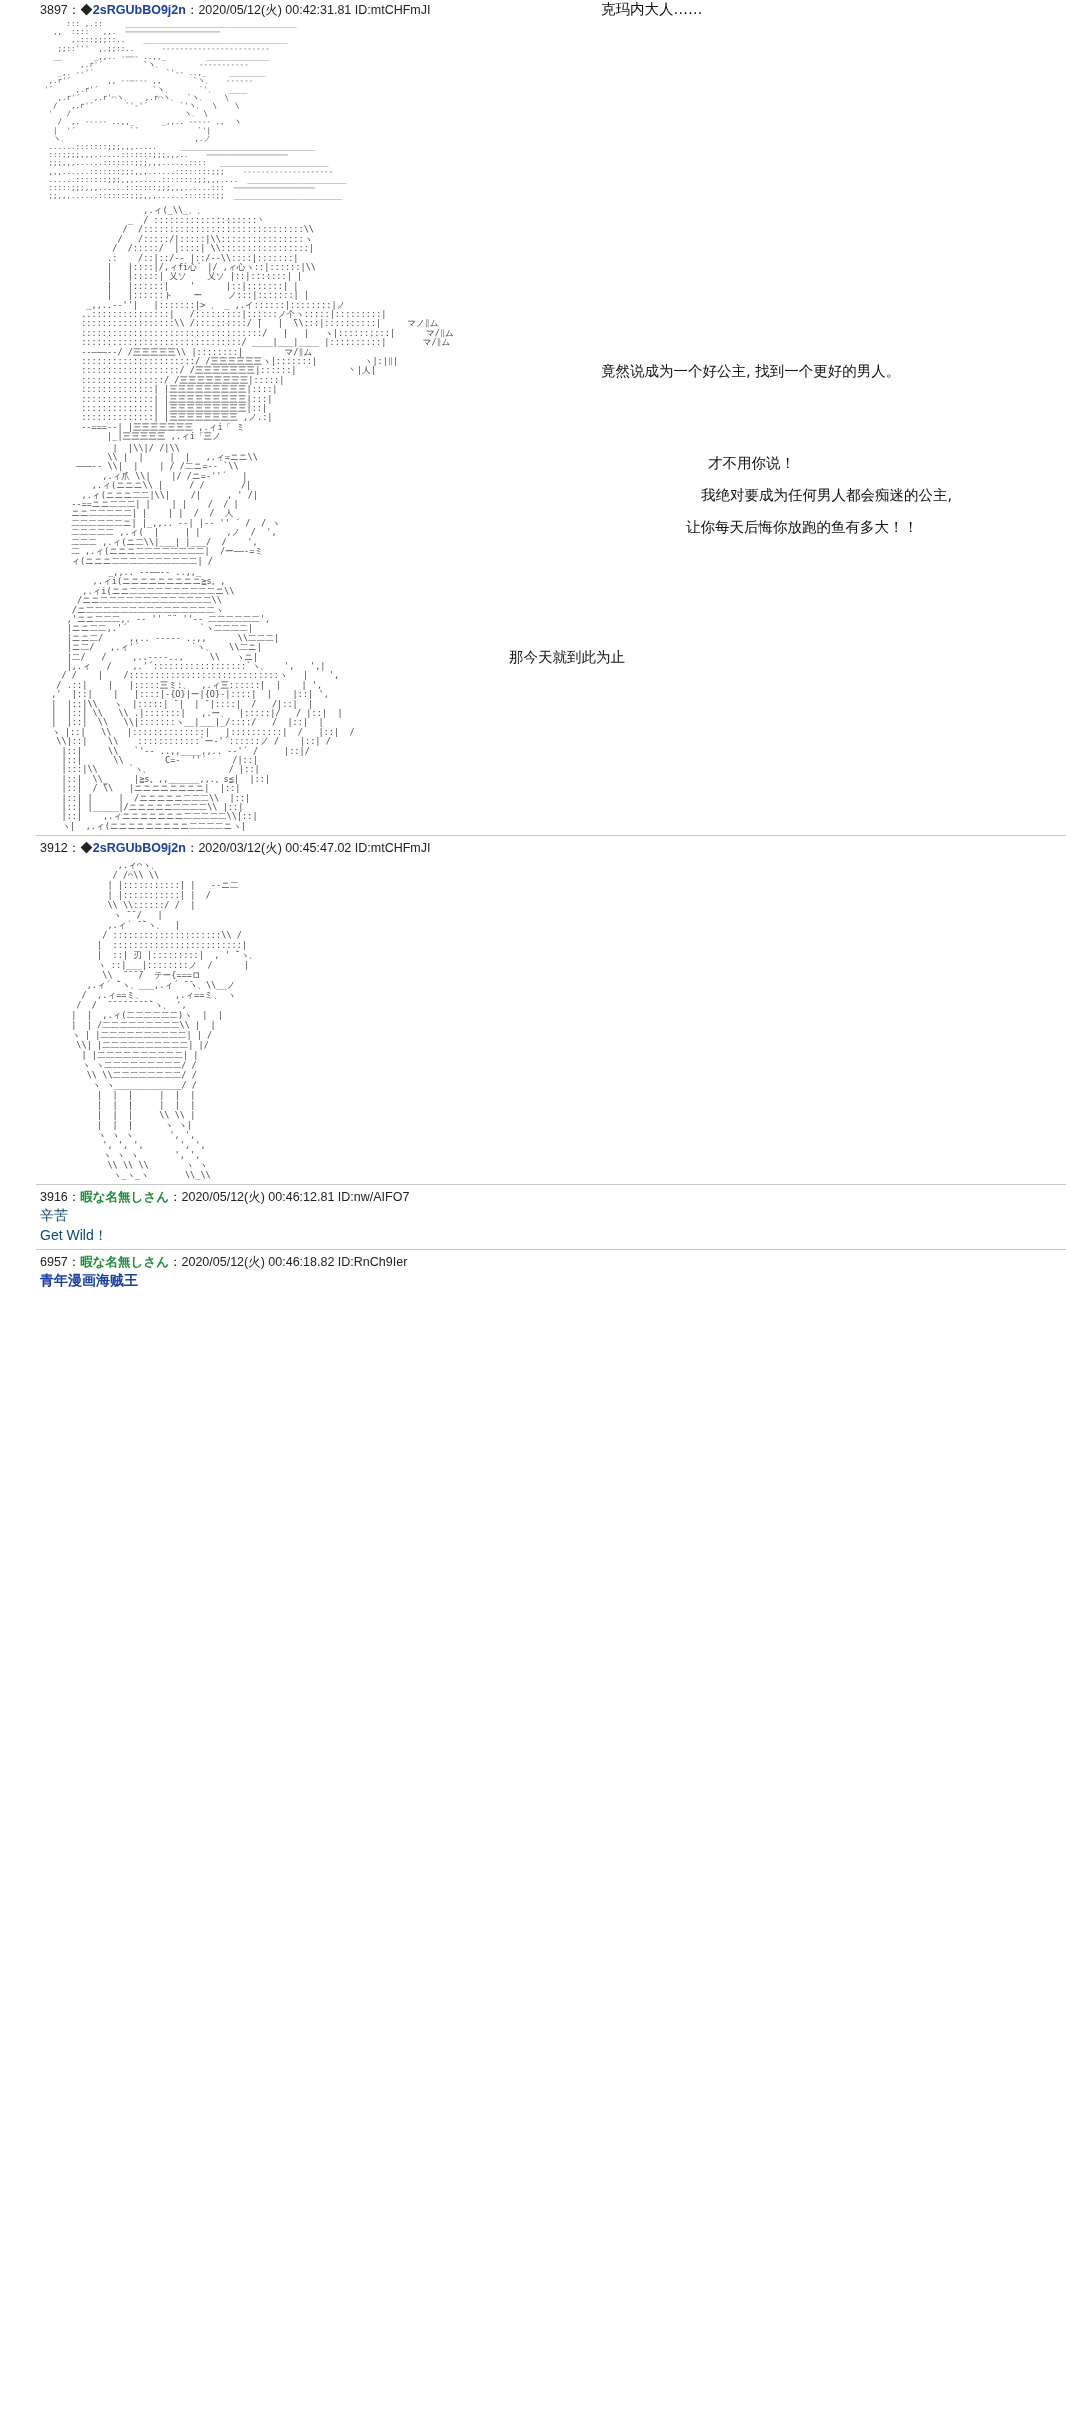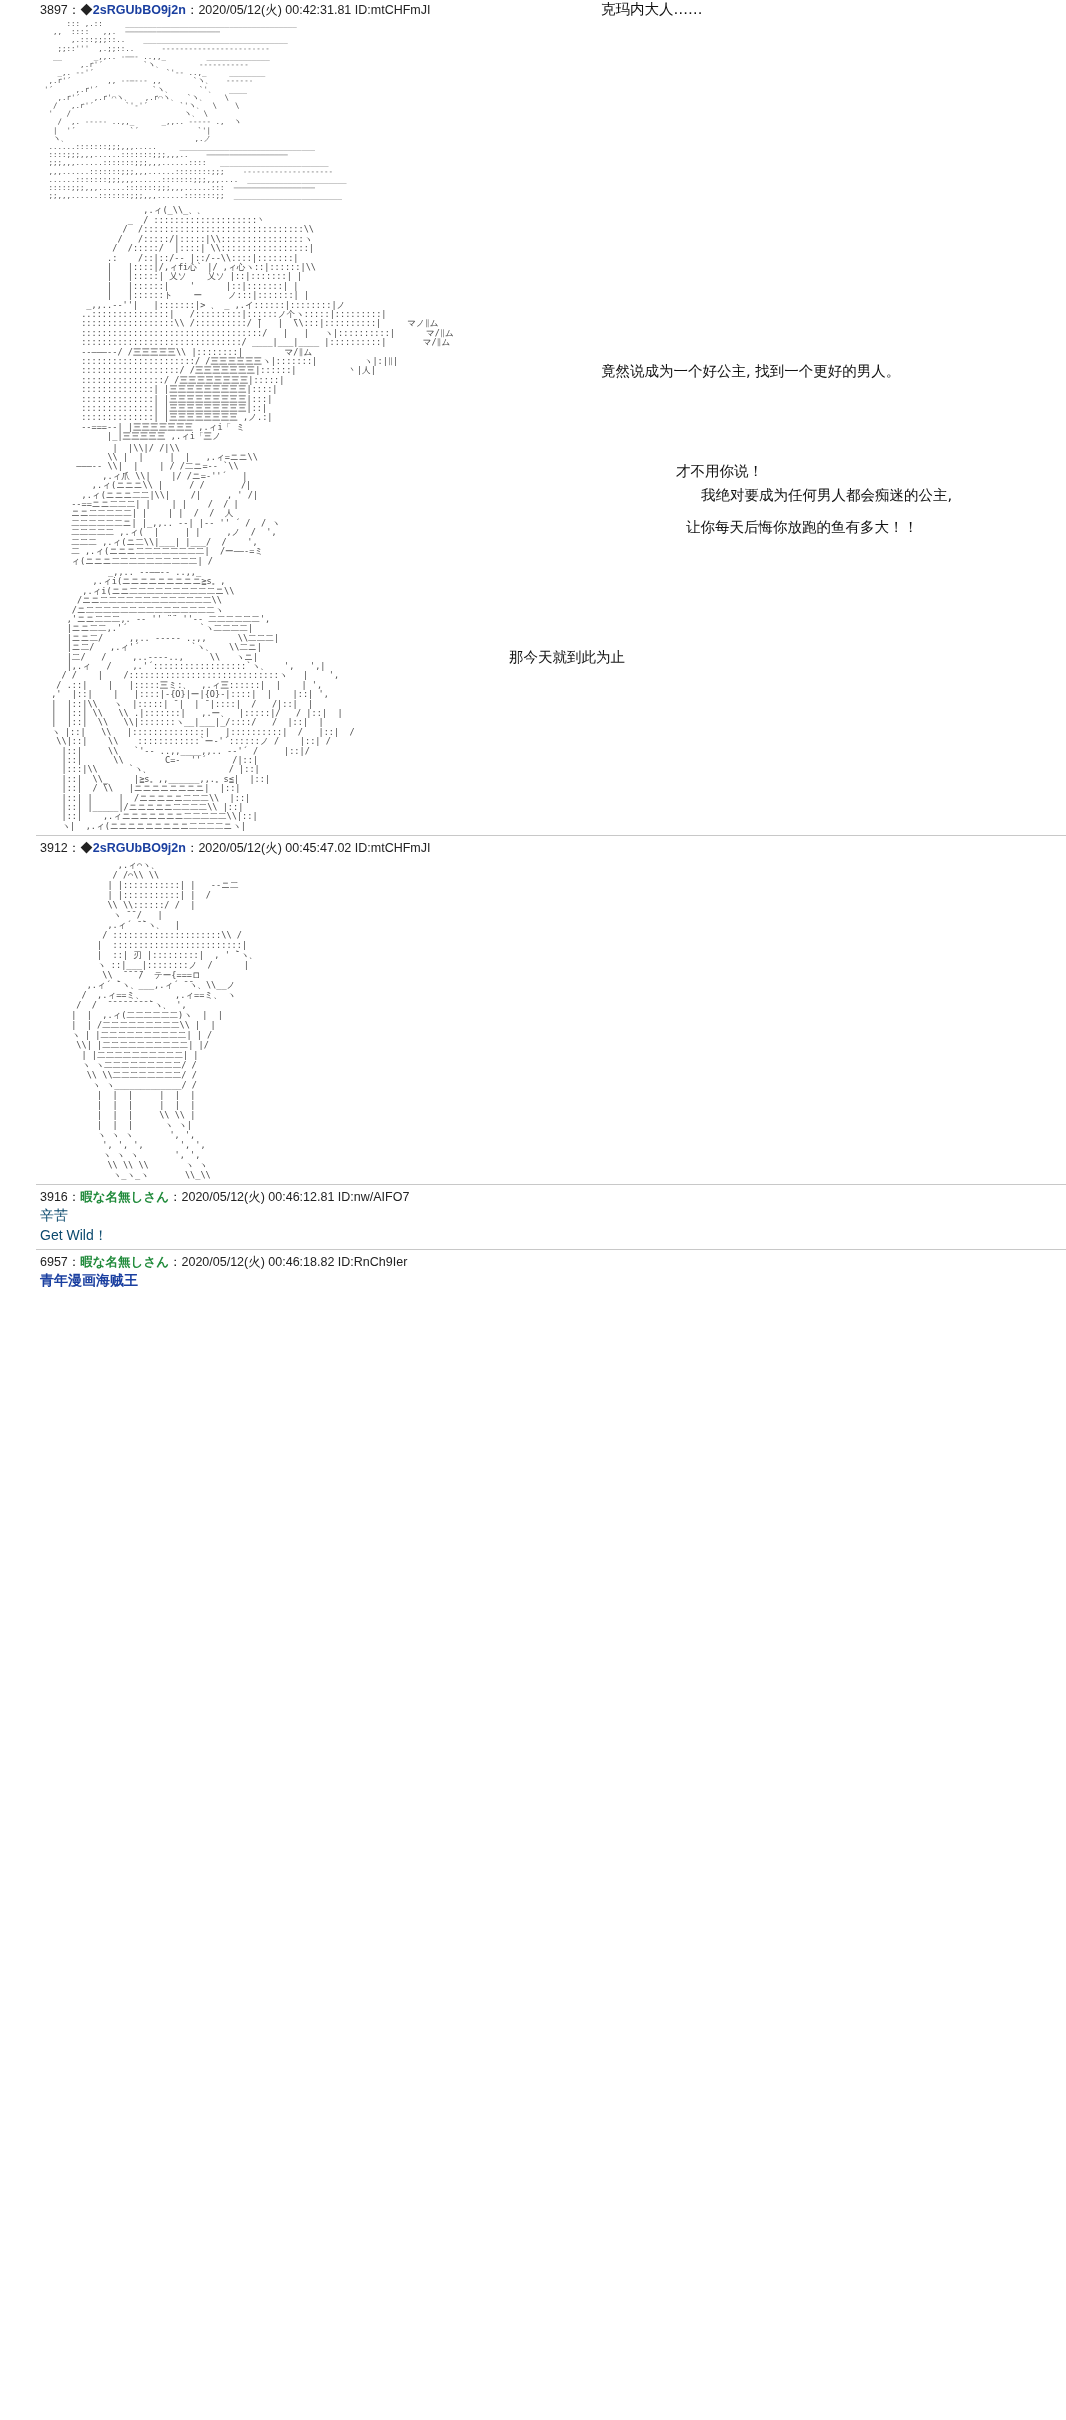--- a/index.html
+++ b/index.html
@@ -165,29 +165,29 @@
   \\|::|    \\  ゝ::::::::::::`ー‐'´::::::ノ /    |::| /  
    |::|     \\   `'‐- ..,,____,,.. -‐'´ /     |::|/   
    |::|      \\        C=‐  ''´     /|::|    
    |:::|\\      `ヽ、               / |::|    
    |::|  \\_     |≧s。,,______,,.。s≦|  |::|    
    |::|  / ̄\\   |ニニニニニニニニ|  |::|    
    |::| |     |  /ニニニニニ二二二\\  |::|    
    |::| |_____|/ニニニニニ二二二二\\ |::|    
    |::|    ,.ィニニニニニニニ二二二二二\\|::|    
    ヽ|  ,.ィ(ニニニニニニニニニ二二二二ニヽ|    </pre>
-    <div class="dlg" style="left:640px; top:-118px;margin-top:8px;">才不用你说！</div>
+    <div class="dlg" style="left:672px; top:-118px;">才不用你说！</div>
     <div class="dlg" style="left:665px; top:-86px;">我绝对要成为任何男人都会痴迷的公主,</div>
     <div class="dlg" style="left:650px; top:-54px;">让你每天后悔你放跑的鱼有多大！！</div>
   </div>
 
   <hr class="sep">
 
   <div class="post-header">
-    <span class="num">3912</span><span class="meta">：◆</span><span class="name">2sRGUbBO9j2n</span><span class="meta">：</span><span class="meta">2020/05/12(火) 00:45:47.02 ID:mtCHFmJI</span>
+    <span class="num">3912</span><span class="meta">：◆</span><span class="name">2sRGUbBO9j2n</span><span class="meta">：</span><span class="meta">2020/03/12(火) 00:45:47.02 ID:mtCHFmJI</span>
   </div>
 
   <div class="block">
     <pre class="aa art-4">          ,.ィ⌒ヽ、            
          / /⌒\\ \\           
         | |:::::::::::| |   -‐ニ二      
         | |:::::::::::| |  /          
         \\ \\::::::/ /  |           
          ヽ ̄ ̄ /   |           
         ,.ィ´ ̄ ̄`ヽ、  |           

